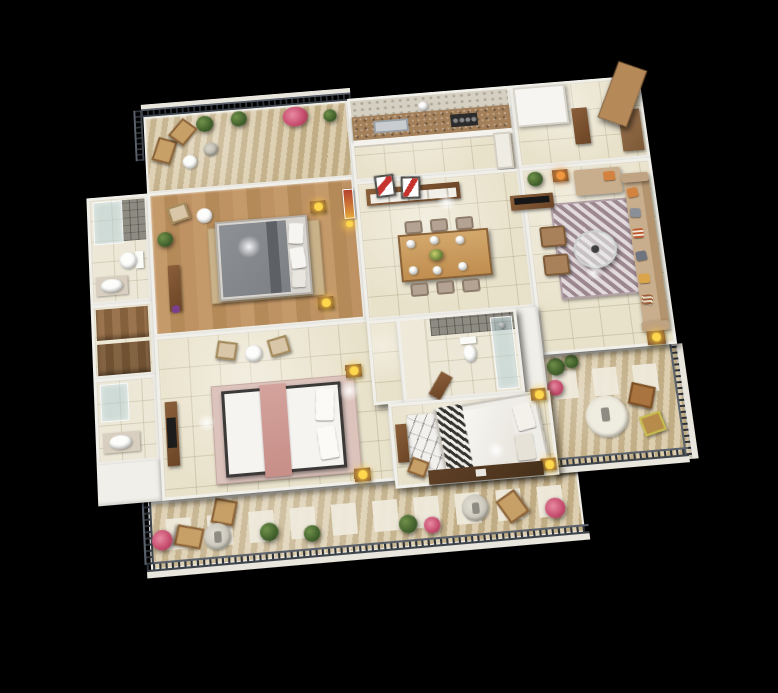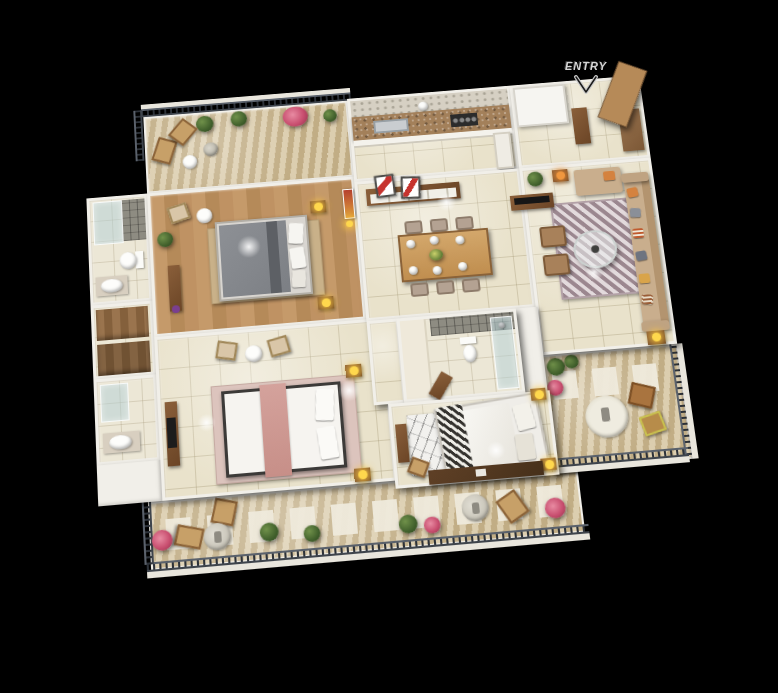--- a/index.html
+++ b/index.html
@@ -302,20 +302,13 @@
     </div>
 
     <div class="sparkle" style="left:150px;top:140px;width:24px;height:24px;"></div>
     <div class="sparkle" style="left:356px;top:112px;width:20px;height:20px;"></div>
     <div class="sparkle" style="left:240px;top:298px;width:22px;height:22px;"></div>
     <div class="sparkle" style="left:100px;top:320px;width:18px;height:18px;"></div>
     <div class="sparkle" style="left:498px;top:200px;width:18px;height:18px;"></div>
     <div class="sparkle" style="left:380px;top:372px;width:18px;height:18px;"></div>
   </div>
 
-  <div id="entry-marker">
-    <div id="entry-label">ENTRY</div>
-    <svg id="entry-arrow" width="28" height="22" viewBox="0 0 28 22">
-      <polyline points="4,3 14,18 24,3" fill="none" stroke="#c9c9c9" stroke-width="4" stroke-linecap="round" stroke-linejoin="round"></polyline>
-      <polyline points="4,3 14,18 24,3" fill="none" stroke="#1a1a1a" stroke-width="1.5" stroke-linecap="round" stroke-linejoin="round"></polyline>
-    </svg>
-  </div>
 </div>
 
 </body></html>

